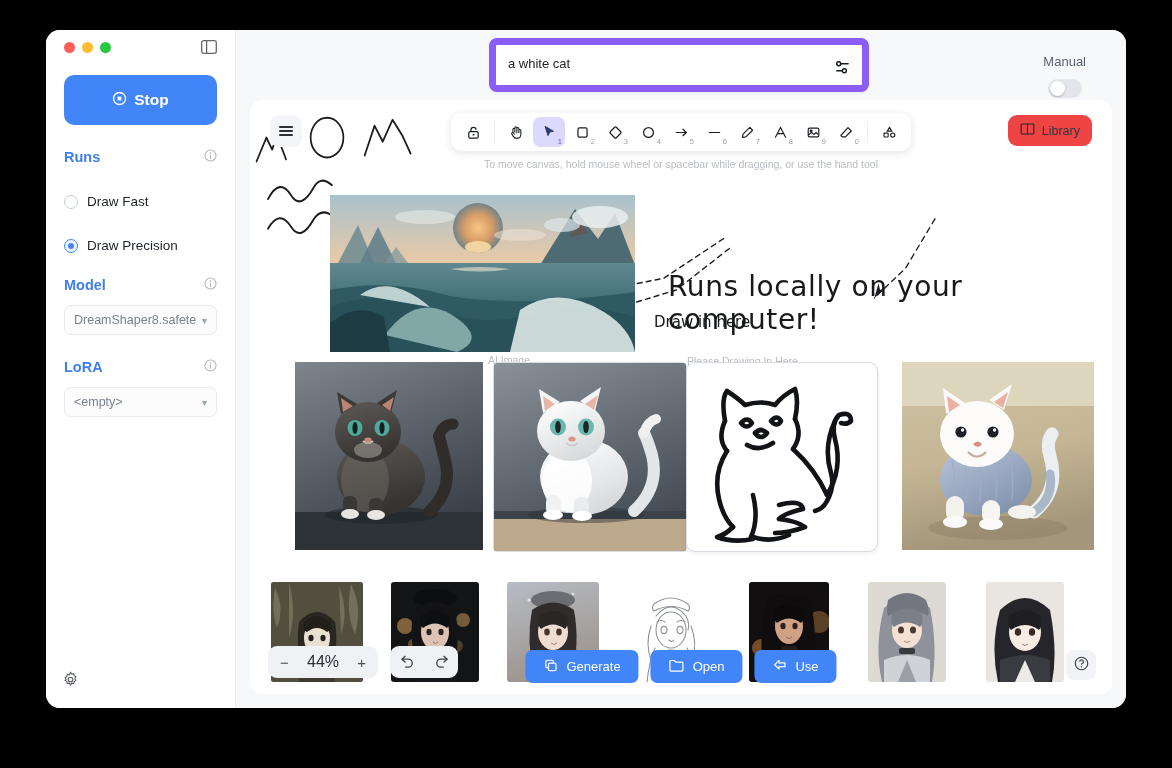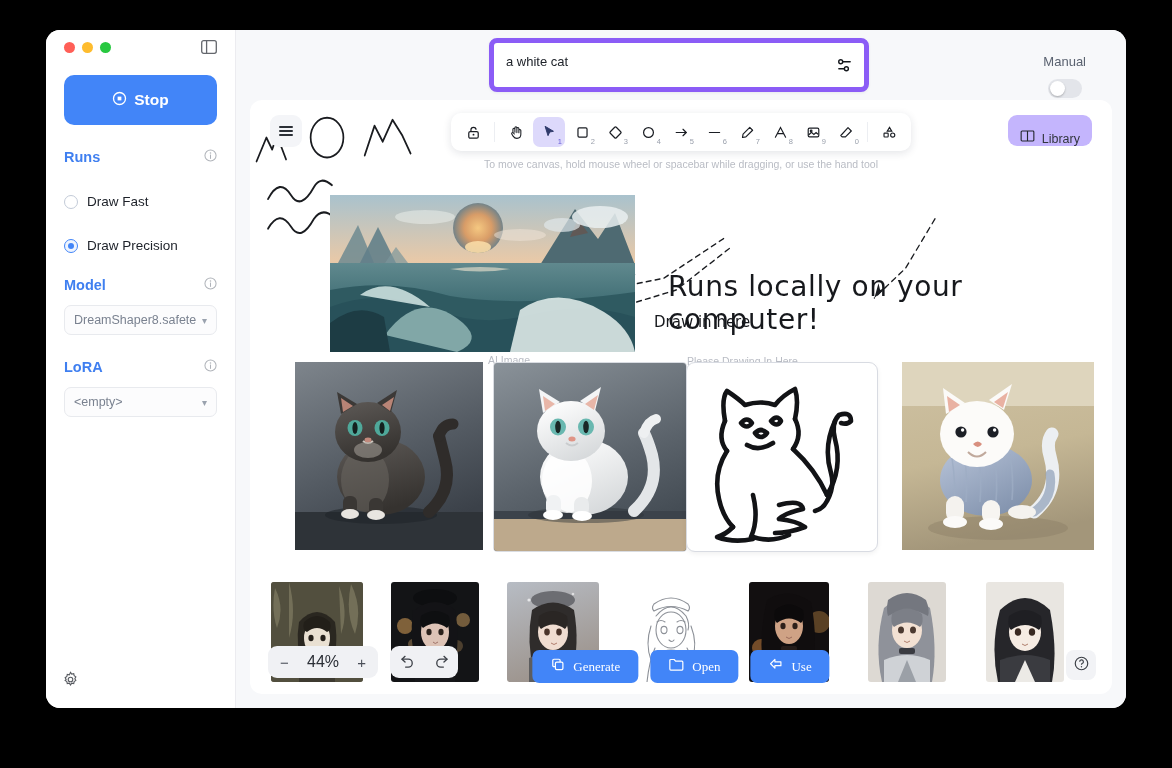--- a/index.html
+++ b/index.html
@@ -62,21 +62,21 @@
   .select .val{overflow:hidden;white-space:nowrap;text-overflow:ellipsis;}
 
   .gear{position:absolute;left:16px;bottom:16px;opacity:.8;cursor:pointer;}
 
   
   .right{flex:1;display:flex;flex-direction:column;background:#f7f8fa;position:relative;}
 
   .topbar{height:70px;flex:0 0 70px;display:flex;align-items:center;position:relative;}
   .prompt-wrap{
     position:absolute;left:253px;top:8px;width:380px;height:54px;
-    border:5px solid #8b5cf6;border-radius:8px;background:#fff;
+    border:7px solid #8b5cf6;border-radius:8px;background:#fff;
     box-shadow:0 1px 3px rgba(20,40,90,.07);
     display:flex;align-items:flex-start;padding:11px 12px;box-sizing:border-box;
   }
   .prompt-text{font-size:13px;color:#20242b;line-height:1.2;}
   .prompt-settings{position:absolute;right:11px;top:14px;cursor:pointer;}
 
   .manual{position:absolute;right:40px;top:24px;display:flex;align-items:center;gap:10px;flex-direction:column;}
   .manual-label{font-size:13px;color:#5a6270;}
   .toggle{
     width:34px;height:19px;border-radius:11px;background:#e3e5ea;position:relative;cursor:pointer;
@@ -110,22 +110,22 @@
     display:flex;align-items:center;justify-content:center;cursor:pointer;
   }
   .tool.sel{background:#ddd9fb;}
   .tool .num{
     position:absolute;right:3px;bottom:1px;font-size:7.5px;color:#9aa0ac;
   }
   .tool.sel .num{color:#6a5fd8;}
   .tool-div{width:1px;height:20px;background:#eceef2;margin:0 4px;}
 
   .library{
-    position:absolute;right:20px;top:15px;height:31px;border-radius:9px;background:#c4b5fd;
-    display:flex;align-items:flex-end;gap:7px;padding:0 12px;cursor:pointer;z-index:6;
+    position:absolute;right:20px;top:15px;height:31px;border-radius:9px;background:#ef4444;
+    display:flex;align-items:center;gap:7px;padding:0 12px;cursor:pointer;z-index:6;
   }
   .library span{font-size:12.5px;color:#32363e;}
 
   .canvas-hint{
     position:absolute;left:0;right:0;top:58px;text-align:center;
     font-size:10.5px;color:#b9bcc4;z-index:2;
   }
 
   .sketchboard{position:absolute;inset:0;overflow:hidden;}
   .sketchboard svg.deco{position:absolute;left:0;top:0;width:100%;height:100%;pointer-events:none;}
@@ -168,21 +168,21 @@
   }
   .undoctl div{cursor:pointer;}
 
   .actionbar{
     position:absolute;left:50%;transform:translateX(-50%);bottom:11px;
     display:flex;gap:12px;z-index:7;
   }
   .act{
     height:33px;border-radius:7px;background:#4285f8;color:#fff;border:none;
     display:flex;align-items:center;gap:8px;padding:0 18px;cursor:pointer;
-    font-size:13px;font-family:Liberation Serif, serif;
+    font-size:13px;font-family:Liberation Sans, sans-serif;
   }
   .helpbtn{
     position:absolute;right:16px;bottom:14px;width:30px;height:30px;border-radius:8px;
     background:#f2f3f6;display:flex;align-items:center;justify-content:center;cursor:pointer;z-index:7;
   }
 </style>
 </head>
 <body>
 
 <div id="app">

